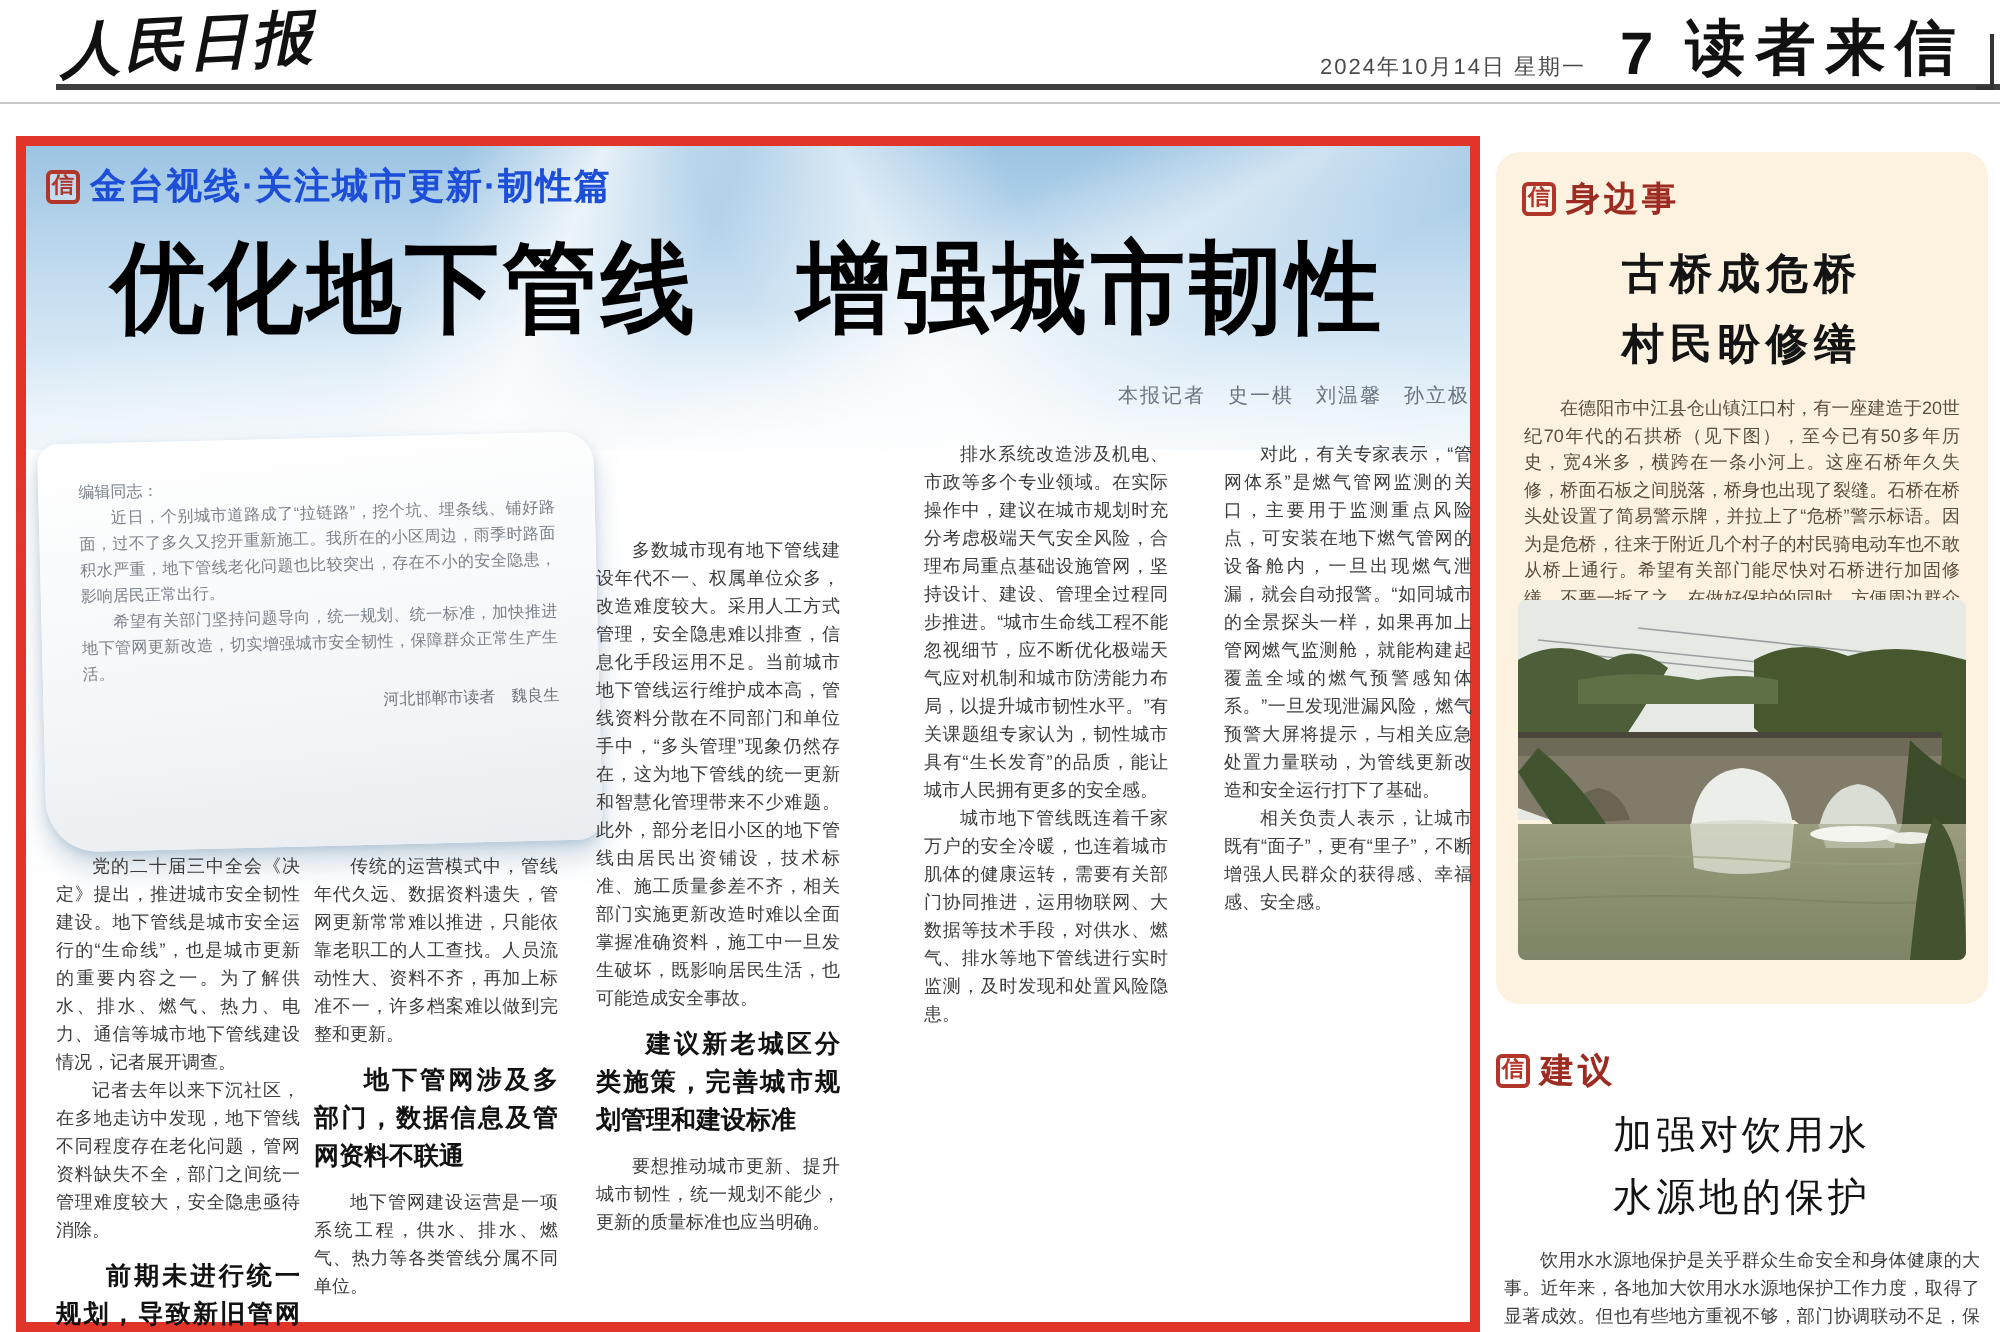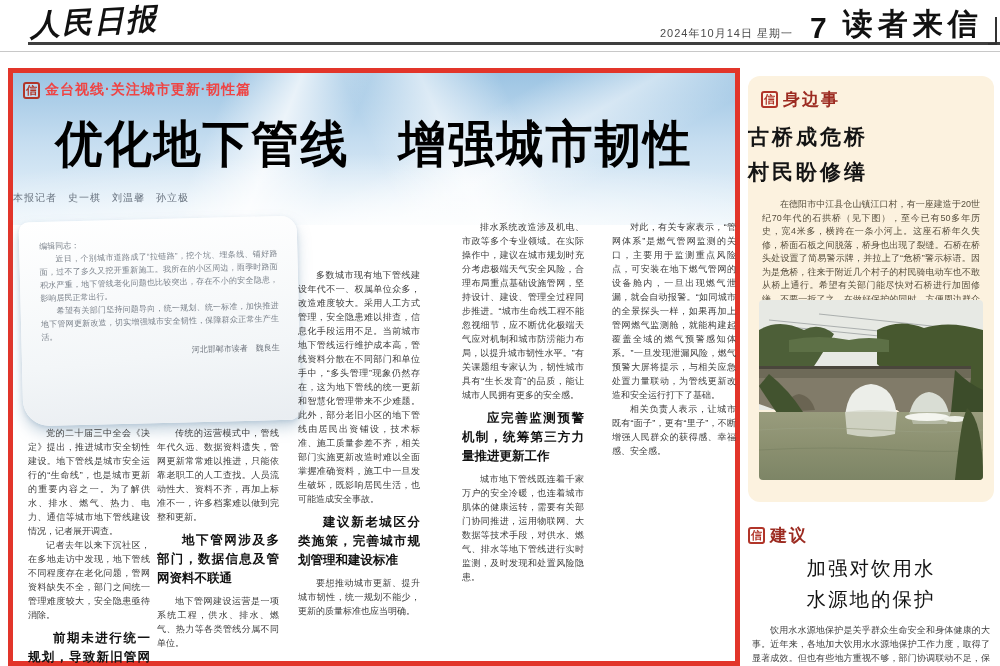--- a/index.html
+++ b/index.html
@@ -37,27 +37,27 @@
       linear-gradient(66deg, rgba(255,255,255,0) 50%, rgba(255,255,255,.6) 60%, rgba(255,255,255,0) 70%),
       linear-gradient(150deg, rgba(255,255,255,0) 55%, rgba(255,255,255,.5) 66%, rgba(255,255,255,0) 78%),
       linear-gradient(180deg, #9cc4e3 0%, #c5ddf0 45%, #ecf5fb 100%);
   }
   .kicker { position:absolute; left:10px; top:8px; display:flex; align-items:center; gap:5px; }
   .seal {
     width:17px; height:17px; border:2px solid #b13529; border-radius:3px;
     color:#b13529; font-size:11px; line-height:13px; text-align:center; font-weight:bold;
     background:rgba(255,255,255,.3); flex:0 0 auto;
   }
-  .kicker-text { color:#ef4444; font-weight:bold; font-size:14px; letter-spacing:1px; }
+  .kicker-text { color:#1d4ed8; font-weight:bold; font-size:18px; letter-spacing:1px; }
   .headline {
     position:absolute; left:0; right:0; top:40px; text-align:center;
     font-size:47px; font-weight:900; color:#000; letter-spacing:2px;
     transform:scaleY(1.06); white-space:nowrap;
   }
-  .byline { position:absolute; left:0; right:0; top:118px; text-align:left;
+  .byline { position:absolute; left:0; right:0; top:118px; text-align:right;
     font-size:10px; color:#6a7480; letter-spacing:1px; }
 
   .letter {
     position:absolute; left:8px; top:146px; width:278px; height:204px;
     transform:rotate(-1.4deg);
     background:linear-gradient(175deg, #ffffff 0%, #f3f6f8 65%, #e9edf1 100%);
     border-radius:10px 16px 12px 26px;
     box-shadow:0 8px 14px rgba(110,145,175,.35), 0 2px 4px rgba(110,145,175,.25);
     padding:18px 20px 10px; font-size:8px; line-height:13px; color:#7b828b;
     text-align:justify; overflow:hidden;
@@ -77,21 +77,21 @@
   .c4 { left:449px; top:147px; height:446px; }
   .c5 { left:599px; top:147px; height:446px; width:124px; }
 
   
   .cream-box { position:absolute; left:748px; top:76px; width:246px; height:426px;
                background:#fcf2df; border-radius:12px; }
   .section-label { display:flex; align-items:center; gap:5px; }
   .cream-box .section-label { position:absolute; left:13px; top:12px; }
   .label-text { font-family:Liberation Mono, monospace; font-weight:bold; font-size:17px;
                 color:#9c2b21; letter-spacing:2px; }
-  .nb-title { position:absolute; left:0; right:0; top:44px; text-align:left;
+  .nb-title { position:absolute; left:0; right:0; top:44px; text-align:center;
               font-family:"Liberation Serif", serif; font-weight:bold; font-size:21px;
               letter-spacing:3px; line-height:35px; color:#141414; }
   .nb-body { position:absolute; left:14px; right:14px; top:122px; font-size:9px;
              line-height:13.5px; color:#574f3e; text-align:justify; text-indent:2em; }
   .nb-sign { position:absolute; right:18px; top:204px; font-size:9px; color:#574f3e;margin-top:28px; }
   .photo { position:absolute; left:11px; top:224px; width:224px; height:180px;
            border-radius:4px; overflow:hidden; }
   .photo svg { display:block; }
 
   .advice { position:absolute; left:748px; top:524px; width:246px; }
@@ -142,21 +142,20 @@
       <h3>地下管网涉及多部门，数据信息及管网资料不联通</h3>
       <p>地下管网建设运营是一项系统工程，供水、排水、燃气、热力等各类管线分属不同单位。</p>
     </div>
     <div class="col c3">
       <p>多数城市现有地下管线建设年代不一、权属单位众多，改造难度较大。采用人工方式管理，安全隐患难以排查，信息化手段运用不足。当前城市地下管线运行维护成本高，管线资料分散在不同部门和单位手中，“多头管理”现象仍然存在，这为地下管线的统一更新和智慧化管理带来不少难题。此外，部分老旧小区的地下管线由居民出资铺设，技术标准、施工质量参差不齐，相关部门实施更新改造时难以全面掌握准确资料，施工中一旦发生破坏，既影响居民生活，也可能造成安全事故。</p>
       <h3>建议新老城区分类施策，完善城市规划管理和建设标准</h3>
       <p>要想推动城市更新、提升城市韧性，统一规划不能少，更新的质量标准也应当明确。</p>
     </div>
     <div class="col c4">
       <p>排水系统改造涉及机电、市政等多个专业领域。在实际操作中，建议在城市规划时充分考虑极端天气安全风险，合理布局重点基础设施管网，坚持设计、建设、管理全过程同步推进。“城市生命线工程不能忽视细节，应不断优化极端天气应对机制和城市防涝能力布局，以提升城市韧性水平。”有关课题组专家认为，韧性城市具有“生长发育”的品质，能让城市人民拥有更多的安全感。</p>
-      <h3>应完善监测预警机制，统筹第三方力量推进更新工作</h3>
       <p>城市地下管线既连着千家万户的安全冷暖，也连着城市肌体的健康运转，需要有关部门协同推进，运用物联网、大数据等技术手段，对供水、燃气、排水等地下管线进行实时监测，及时发现和处置风险隐患。</p>
     </div>
     <div class="col c5">
       <p>对此，有关专家表示，“管网体系”是燃气管网监测的关口，主要用于监测重点风险点，可安装在地下燃气管网的设备舱内，一旦出现燃气泄漏，就会自动报警。“如同城市的全景探头一样，如果再加上管网燃气监测舱，就能构建起覆盖全域的燃气预警感知体系。”一旦发现泄漏风险，燃气预警大屏将提示，与相关应急处置力量联动，为管线更新改造和安全运行打下了基础。</p>
       <p>相关负责人表示，让城市既有“面子”，更有“里子”，不断增强人民群众的获得感、幸福感、安全感。</p>
     </div>
   </div>
 
   <div class="cream-box">
     <div class="section-label">

